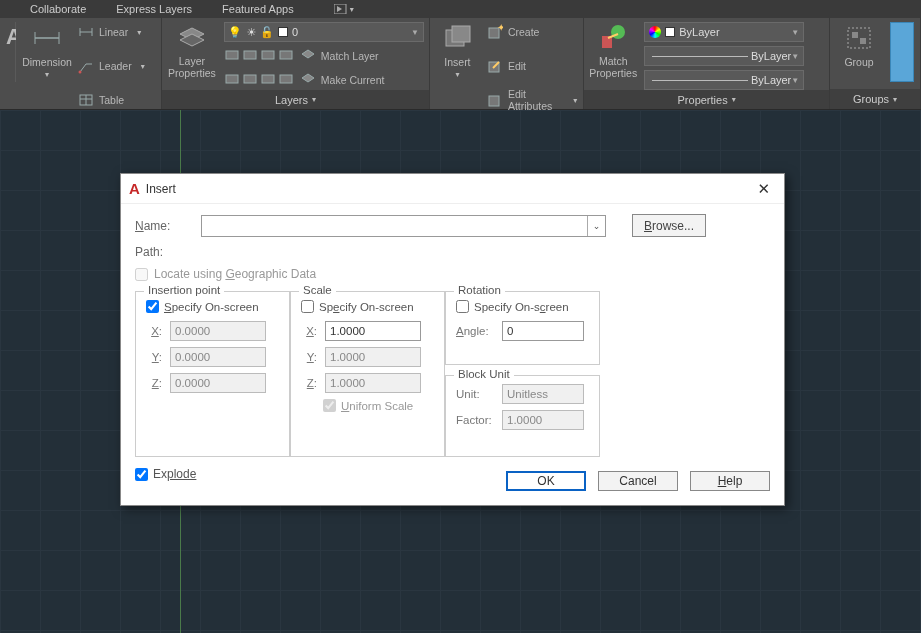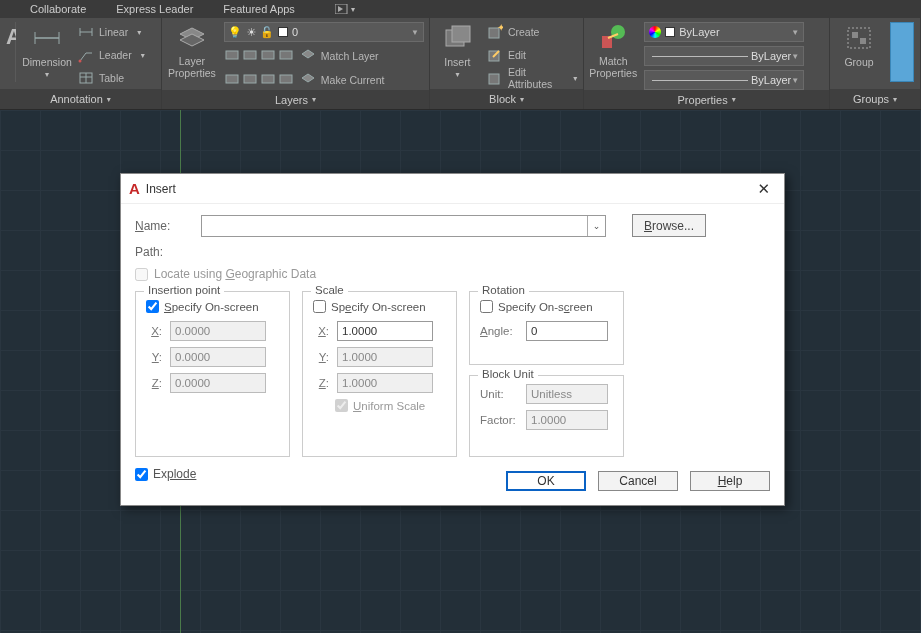--- a/index.html
+++ b/index.html
@@ -11,21 +11,21 @@
   .menubar .play { margin-left: 10px; display: inline-flex; align-items: center; gap: 2px; }
 
   .ribbon { height: 92px; background: #4d4d4d; display: flex; border-bottom: 1px solid #2a2a2a; }
   .panel { display: flex; flex-direction: column; border-right: 1px solid #3a3a3a; height: 100%; }
   .panel-body { flex: 1; display: flex; align-items: flex-start; padding: 4px 6px 0 6px; gap: 8px; }
   .panel-title { height: 20px; background: #3f3f3f; color: #ccc; font-size: 11px; display: flex; align-items: center; justify-content: center; gap: 4px; }
   .drop { display:inline-block; font-size:8px; color:#bbb; }
   .big-btn { display: flex; flex-direction: column; align-items: center; gap: 2px; color: #bbb; font-size: 10.5px; width: 54px; }
   .big-btn.smallw { width: 46px; }
   .big-icon { width: 32px; height: 32px; display: flex; align-items: center; justify-content: center; }
-  .col { display: flex; flex-direction: column; gap: 3px; }
+  .col { display: flex; flex-direction: column; gap: 14px; }
   .row-item { display: flex; align-items: center; gap: 5px; color: #b8b8b8; font-size: 10.5px; height: 20px; }
   .ico { width: 16px; height: 16px; display: flex; align-items: center; justify-content: center; }
 
   .layer-combo { width: 200px; height: 20px; background: #595959; border: 1px solid #6a6a6a; display: flex; align-items: center; padding: 0 4px; gap: 4px; color: #ddd; font-size: 11px; }
   .layer-combo .arrow { margin-left: auto; font-size: 8px; color: #aaa; }
   .prop-combo { width: 160px; height: 20px; background: #595959; border: 1px solid #6a6a6a; display: flex; align-items: center; padding: 0 4px; color: #ddd; font-size: 11px; }
   .prop-combo .arrow { margin-left: auto; font-size: 8px; color: #aaa; }
   .line-sample { flex:1; height:1px; background:#bbb; margin: 0 3px;}
 
   
@@ -43,21 +43,21 @@
   .dlg-body { padding: 10px 14px 12px 14px; }
   .namerow { display: flex; align-items: center; gap: 26px; margin-bottom: 8px; }
   .namerow label { width: 40px; color: #666; }
   .namerow label .u { text-decoration: underline; }
   .name-combo { flex: 0 0 405px; height: 22px; border: 1px solid #999; background: #fff; display: flex; align-items: center; }
   .name-combo .cbtn { width: 18px; height: 100%; border-left: 1px solid #aaa; margin-left: auto; display:flex; align-items:center; justify-content:center; font-size:9px; color:#555;}
   .browse { width: 74px; height: 23px; border: 1px solid #888; background: #f3f3f3; font-size: 12px; color: #444; }
   .pathrow { margin: 4px 0 8px 0; color: #666; }
   .locrow { display: flex; align-items: center; gap: 6px; margin-bottom: 10px; color: #999; }
   .locrow input[type=checkbox] { width: 13px; height: 13px; }
-  .groups { display: flex; gap: 12px; }
+  .groups { display: flex; }
   .grp { border: 1px solid #ccc; padding: 8px 10px 10px 10px; position: relative; }
   .grp-legend { position: absolute; top: -8px; left: 8px; background: #fff; padding: 0 4px; color: #555; font-size: 11.5px; }
   .grp1 { width: 155px; } .grp2 { width: 155px; } .grp3 { width: 155px; } .grp4 { width: 135px; }
   .chk { display: flex; align-items: center; gap: 5px; margin-bottom: 8px; font-size: 11.5px; color: #555;}
   .chk input { width: 13px; height: 13px; }
   .fld { display: flex; align-items: center; gap: 8px; margin-bottom: 6px; }
   .fld label { width: 16px; text-align: right; color: #777; font-size: 11.5px; }
   .fld.wide label { width: 38px; text-align: left; }
   .fld input[type=text] { width: 96px; height: 20px; border: 1px solid #999; padding: 0 4px; font-size: 11.5px; color: #333; }
   .fld input[type=text]:disabled { background: #f0f0f0; color: #888; border-color:#bbb;}
@@ -69,21 +69,21 @@
   .u { text-decoration: underline; }
   .dis { color:#999; }
 
   svg { display: block; }
 </style>
 </head>
 <body>
 
 <div class="menubar">
   <span>Collaborate</span>
-  <span>Express Leader</span>
+  <span>Express Layers</span>
   <span>Featured Apps</span>
   <span class="play">
     <svg width="14" height="10">
         <rect x="0" y="0" width="12" height="10" fill="none" stroke="#aaa"></rect>
         <polygon points="3,2 3,8 8,5" fill="#aaa"></polygon>
       </svg>
     <span class="drop">▾</span>
   </span>
 </div>
 

